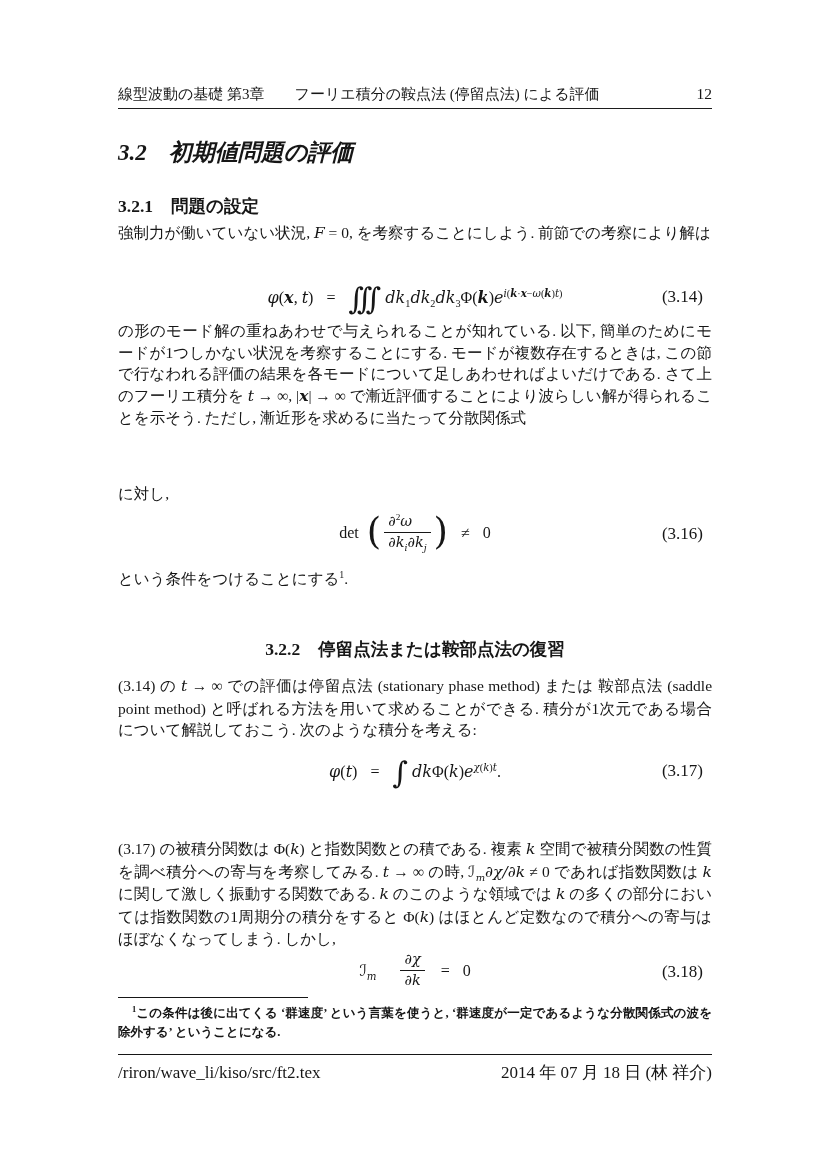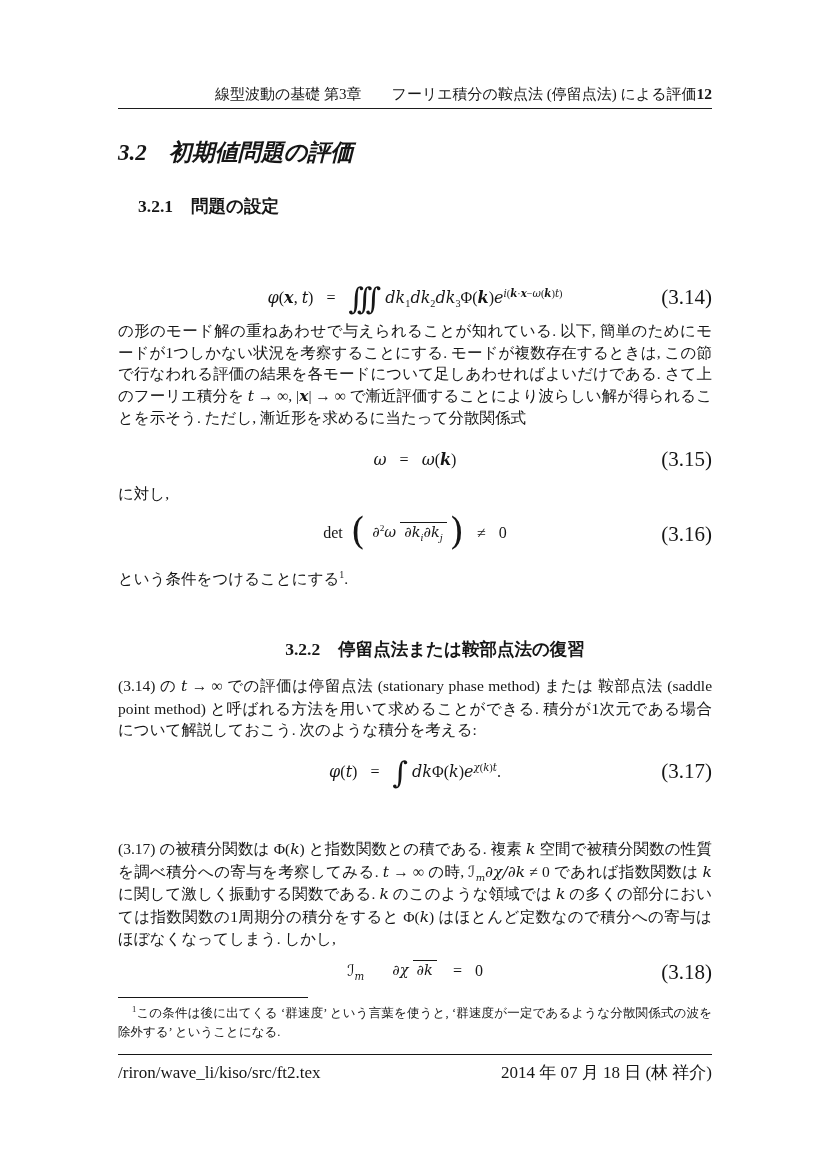--- a/index.html
+++ b/index.html
@@ -9,36 +9,36 @@
     font-family:"Liberation Serif","DejaVu Serif",serif;
     color:#161616;
     position:relative;
     overflow:hidden;
   }
   .page { position:absolute; inset:0; width:826px; height:1169px; background:#fff; }
 
   
   .runhead {
     position:absolute; left:118px; top:84px; width:594px;
-    display:flex; justify-content:flex-end; align-items:flex-end;
+    display:flex; justify-content:space-between; align-items:flex-end;
     font-size:15px; line-height:1.25;
     padding-bottom:5px; border-bottom:1.6px solid #1d1d1d;
   }
   .runhead .hgap { display:inline-block; width:30px; }
-  .runhead .pgnum { font-weight:bold; font-size:15.5px; }
+  .runhead .pgnum { font-weight:normal; font-size:15.5px; }
 
   
   .h1 {
     position:absolute; left:118px; top:139px; width:594px;
     font-size:23px; font-weight:bold; line-height:1.2;font-style:italic;
   }
   .h1 .hnum { margin-right:22px; }
   .h2 {
     position:absolute; left:118px; width:594px;
-    font-size:17.5px; font-weight:bold; line-height:1.25;margin-left:20px;
+    font-size:17.5px; font-weight:bold; line-height:1.25;
   }
   .h2 .hnum { margin-right:18px; }
   .h2.s321 { top:196px; }
   .h2.s322 { top:639px;text-align:center; }
 
   
   .para {
     position:absolute; left:118px; width:594px;
     font-size:15.5px; line-height:21.6px;
     text-align:justify; text-justify:inter-ideograph;
@@ -51,22 +51,22 @@
   .p4 { top:838px; }
 
   
   .eq {
     position:absolute; left:118px; width:594px;
     display:flex; align-items:center; justify-content:center;
     font-size:16px;
   }
   .eq-content { text-align:center; white-space:nowrap; }
   .eq-number {
-    position:absolute; right:0; top:50%; transform:translateY(-50%);
-    font-size:21px;
+    position:absolute; right:9px; top:50%; transform:translateY(-50%);
+    font-size:17px;
   }
   .eq314 { top:274px; height:46px; }
   .eq315 { top:446px; height:26px; }
   .eq316 { top:508px; height:52px; }
   .eq317 { top:750px; height:42px; }
   .eq318 { top:950px; height:44px; }
 
   
   .it  { font-style:italic; font-family:"DejaVu Serif","DejaVu Sans",serif; }
   .bi  { font-style:italic; font-weight:bold; font-family:"DejaVu Serif","DejaVu Sans",serif; }
@@ -76,33 +76,33 @@
   .sup { vertical-align:super; font-size:0.64em; line-height:0; }
   .sub { vertical-align:sub;   font-size:0.64em; line-height:0; }
   .rel { display:inline-block; padding:0 13px; }
   .int {
     font-family:"DejaVu Serif","DejaVu Sans",serif;
     font-size:30px; line-height:0; vertical-align:-6px;
     display:inline-block; margin-right:-7px;
   }
   .intlast { margin-right:4px; }
   .frac {
-    display:inline-flex; flex-direction:row; align-items:flex-end;
+    display:inline-flex; flex-direction:column; align-items:flex-start;
     vertical-align:middle; margin:0 3px; position:relative; top:-2px;
   }
   .frac .fnum, .frac .fden { font-size:14.5px; line-height:1.35; padding:0 4px; white-space:nowrap; }
   .frac .fden { border-top:1.2px solid #161616; }
   .bigp {
     font-family:"DejaVu Serif","DejaVu Sans",serif;
     font-size:37px; line-height:0; vertical-align:middle;
     display:inline-block; position:relative; top:-2px; font-weight:normal;
   }
 
   
-  .footnote-block { position:absolute; left:118px; top:997px; width:594px; }
+  .footnote-block { position:absolute; left:118px; top:997px; width:594px;font-weight:bold; }
   .footnote-rule  { display:block; width:190px; border-top:1.2px solid #161616; margin-bottom:6px; }
   .footnote {
     font-size:12.5px; line-height:18.5px; text-align:justify; text-justify:inter-ideograph;
     text-indent:14px;
   }
   .footnote .sup { font-size:0.68em; }
 
   
   .footer {
     position:absolute; left:118px; top:1054px; width:594px;
@@ -124,32 +124,29 @@
   </div>
 
   <div class="h1">
     <span class="hnum">3.2</span><span>初期値問題の評価</span>
   </div>
 
   <div class="h2 s321">
     <span class="hnum">3.2.1</span><span>問題の設定</span>
   </div>
 
+  <div class="para p1"><span>強制力が働いていない状況, </span><span class="it">F</span><span> = 0, を考察することにしよう. 前節での考察により解は</span></div>
 
   <div class="eq eq314">
     <span class="eq-content"><span class="it">φ</span><span>(</span><span class="bi">x</span><span>, </span><span class="it">t</span><span>)</span><span class="rel">=</span><span class="int">∫</span><span class="int">∫</span><span class="int intlast">∫</span><span class="it">dk</span><span class="sub">1</span><span class="it">dk</span><span class="sub">2</span><span class="it">dk</span><span class="sub">3</span><span>Φ</span><span>(</span><span class="bi">k</span><span>)</span><span class="it">e</span><span class="sup it">i</span><span class="sup">(</span><span class="sup bi">k</span><span class="sup">·</span><span class="sup bi">x</span><span class="sup">−</span><span class="sup it">ω</span><span class="sup">(</span><span class="sup bi">k</span><span class="sup">)</span><span class="sup it">t</span><span class="sup">)</span></span>
     <span class="eq-number">(3.14)</span>
   </div>
 
   <div class="para p2"><span>の形のモード解の重ねあわせで与えられることが知れている. 以下, 簡単のためにモードが1つしかない状況を考察することにする. モードが複数存在するときは, この節で行なわれる評価の結果を各モードについて足しあわせればよいだけである. さて上のフーリエ積分を </span><span class="it">t</span><span> → ∞, |</span><span class="bi">x</span><span>| → ∞ で漸近評価することにより波らしい解が得られることを示そう. ただし, 漸近形を求めるに当たって分散関係式</span></div>
 
-  <div class="eq eq315">
-    <span class="eq-content"><span class="it">ω</span><span class="rel">=</span><span class="it">ω</span><span>(</span><span class="bi">k</span><span>)</span></span>
-    <span class="eq-number">(3.15)</span>
-  </div>
 
   <div class="para pn"><span>に対し,</span></div>
 
   <div class="eq eq316">
     <span class="eq-content">
       <span class="rm det">det</span><span class="bigp">(</span><span class="frac">
           <span class="fnum"><span class="it">∂</span><span class="sup">2</span><span class="it">ω</span></span>
           <span class="fden"><span class="it">∂k</span><span class="sub it">i</span><span class="it">∂k</span><span class="sub it">j</span></span>
         </span><span class="bigp">)</span><span class="rel">≠</span><span>0</span>
     </span>

